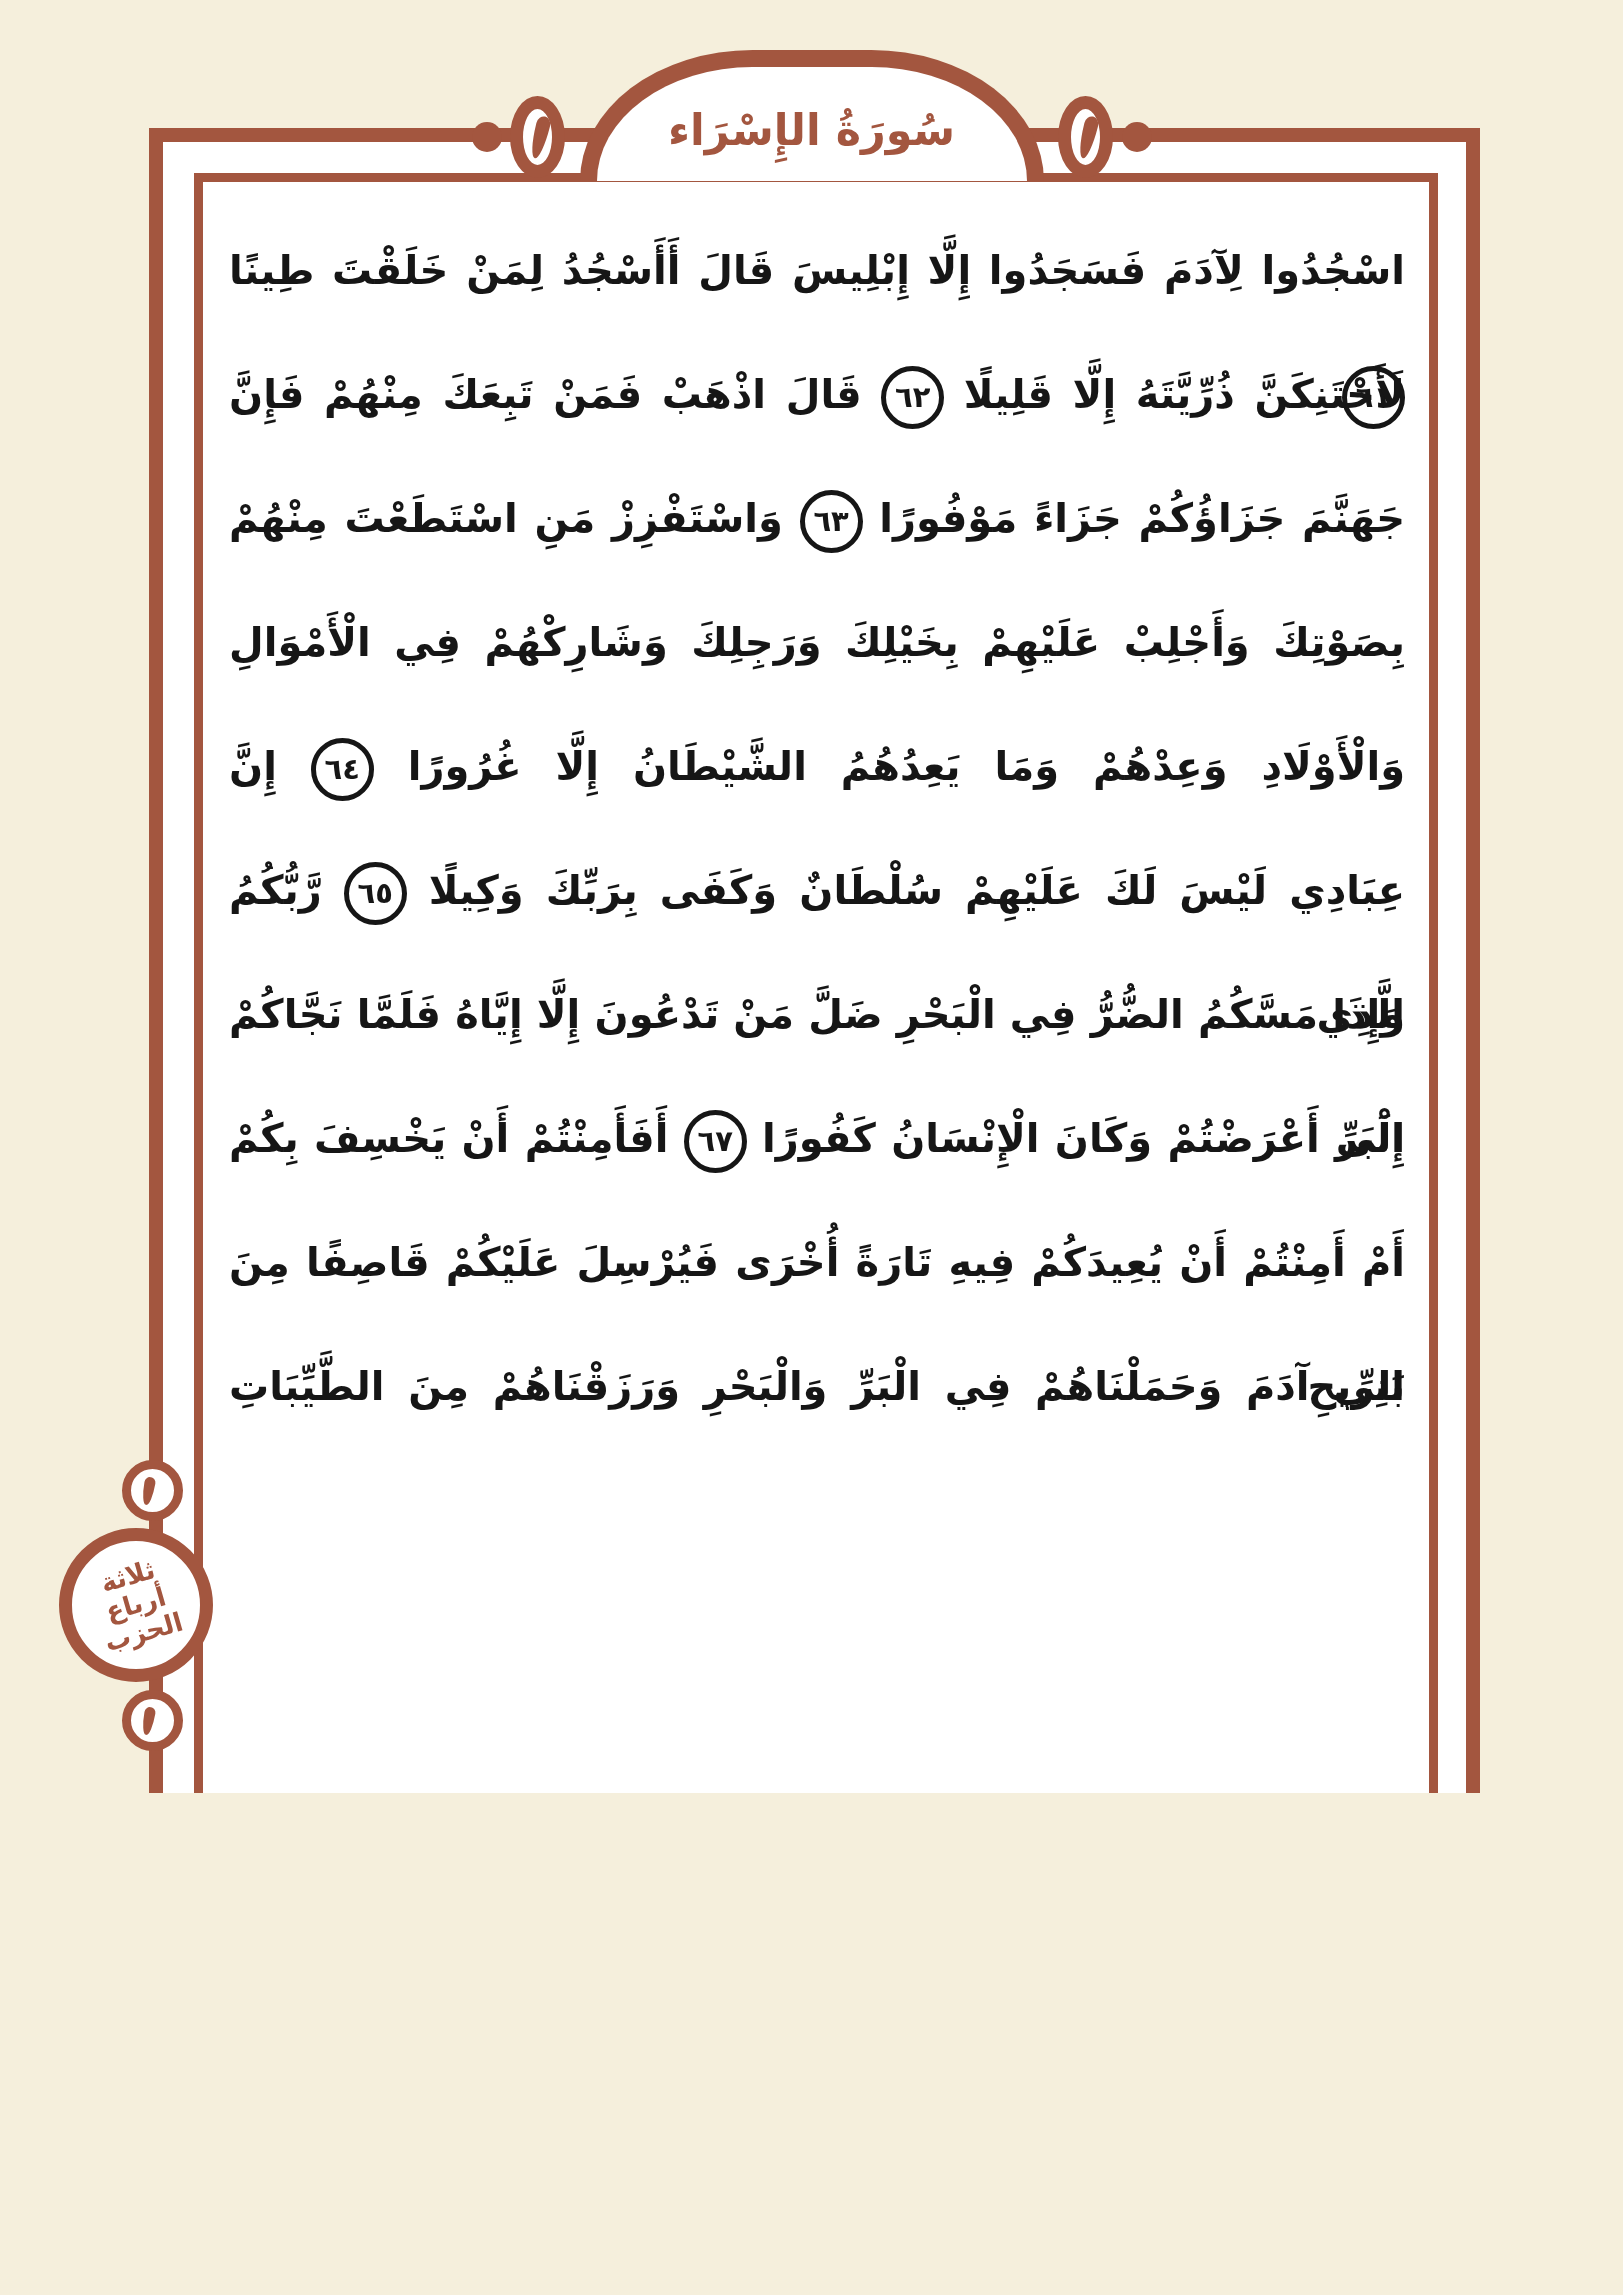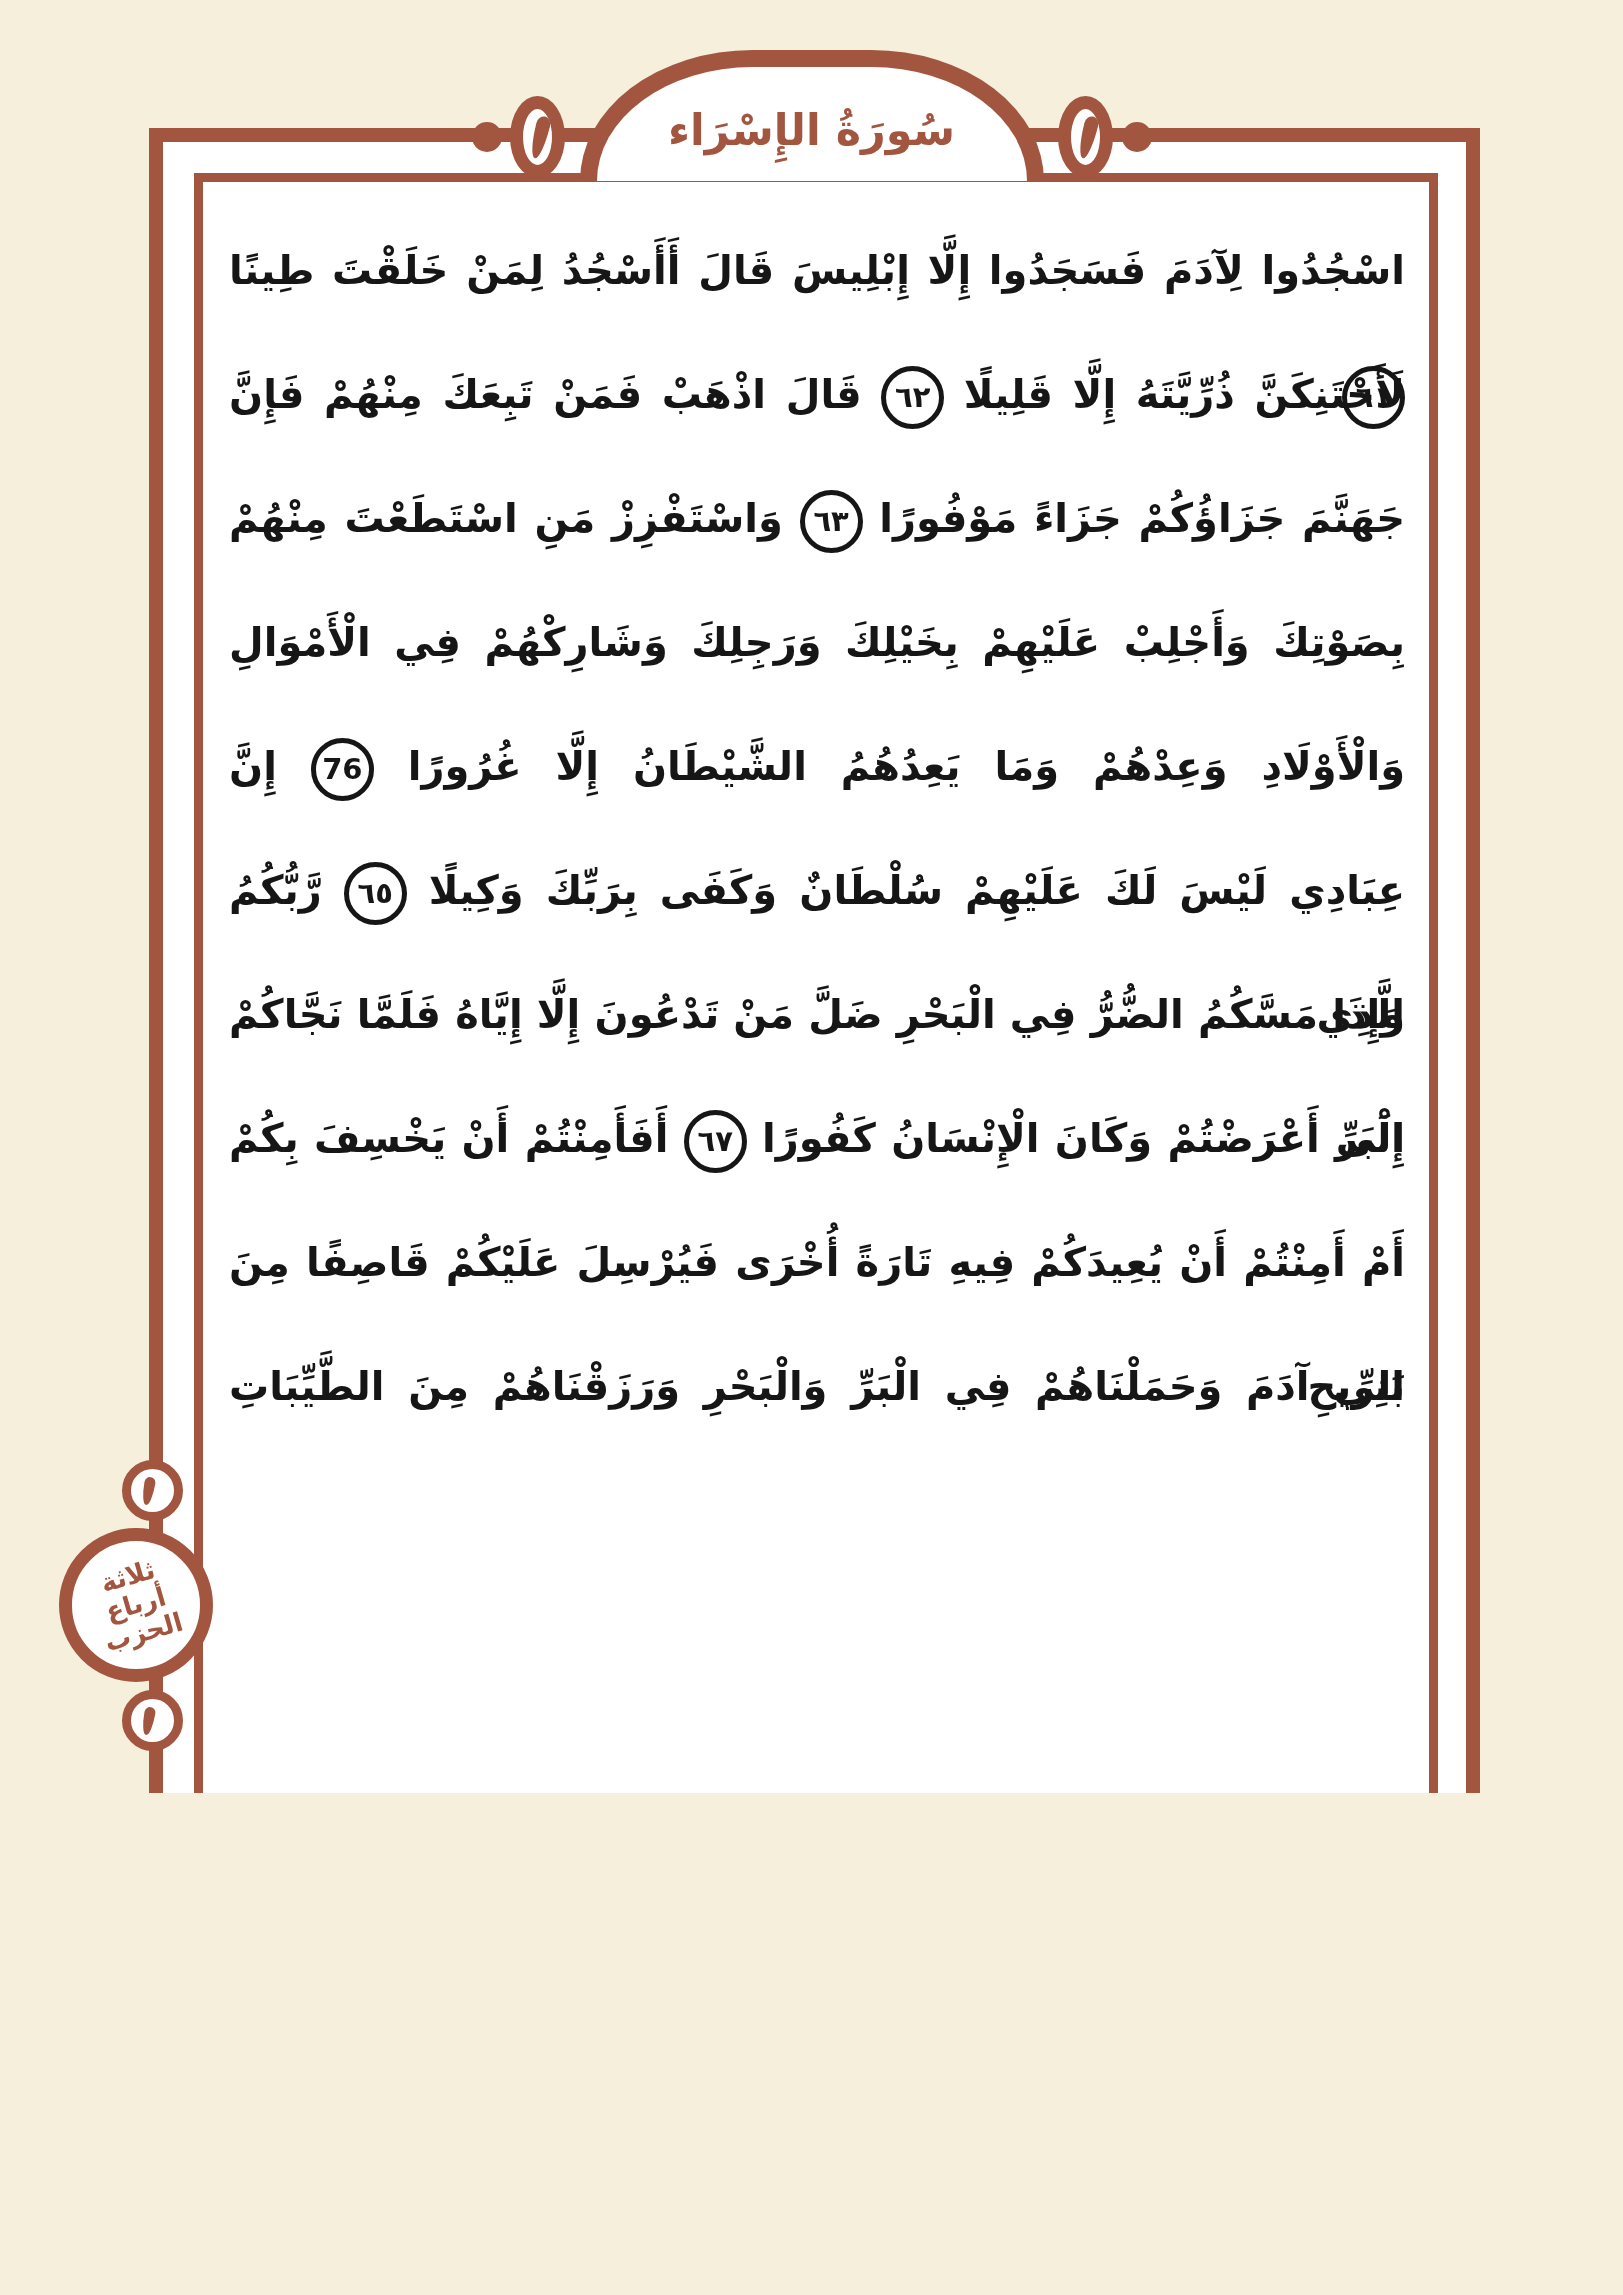--- a/index.html
+++ b/index.html
@@ -166,21 +166,21 @@
       <span class="ayah" data-name="ayah-end-medallion-icon">٦٣</span>
       <span data-name="quran-line-text">وَاسْتَفْزِزْ مَنِ اسْتَطَعْتَ مِنْهُمْ</span>
     </div>
 
     <div class="line" data-name="quran-line">
       <span data-name="quran-line-text">بِصَوْتِكَ وَأَجْلِبْ عَلَيْهِمْ بِخَيْلِكَ وَرَجِلِكَ وَشَارِكْهُمْ فِي الْأَمْوَالِ</span>
     </div>
 
     <div class="line" data-name="quran-line">
       <span data-name="quran-line-text">وَالْأَوْلَادِ وَعِدْهُمْ وَمَا يَعِدُهُمُ الشَّيْطَانُ إِلَّا غُرُورًا</span>
-      <span class="ayah" data-name="ayah-end-medallion-icon">76</span>
+      <span class="ayah" data-name="ayah-end-medallion-icon">٦٤</span>
       <span data-name="quran-line-text">إِنَّ</span>
     </div>
 
     <div class="line" data-name="quran-line">
       <span data-name="quran-line-text">عِبَادِي لَيْسَ لَكَ عَلَيْهِمْ سُلْطَانٌ وَكَفَى بِرَبِّكَ وَكِيلًا</span>
       <span class="ayah" data-name="ayah-end-medallion-icon">٦٥</span>
       <span data-name="quran-line-text">رَّبُّكُمُ الَّذِي</span>
     </div>
 
 

